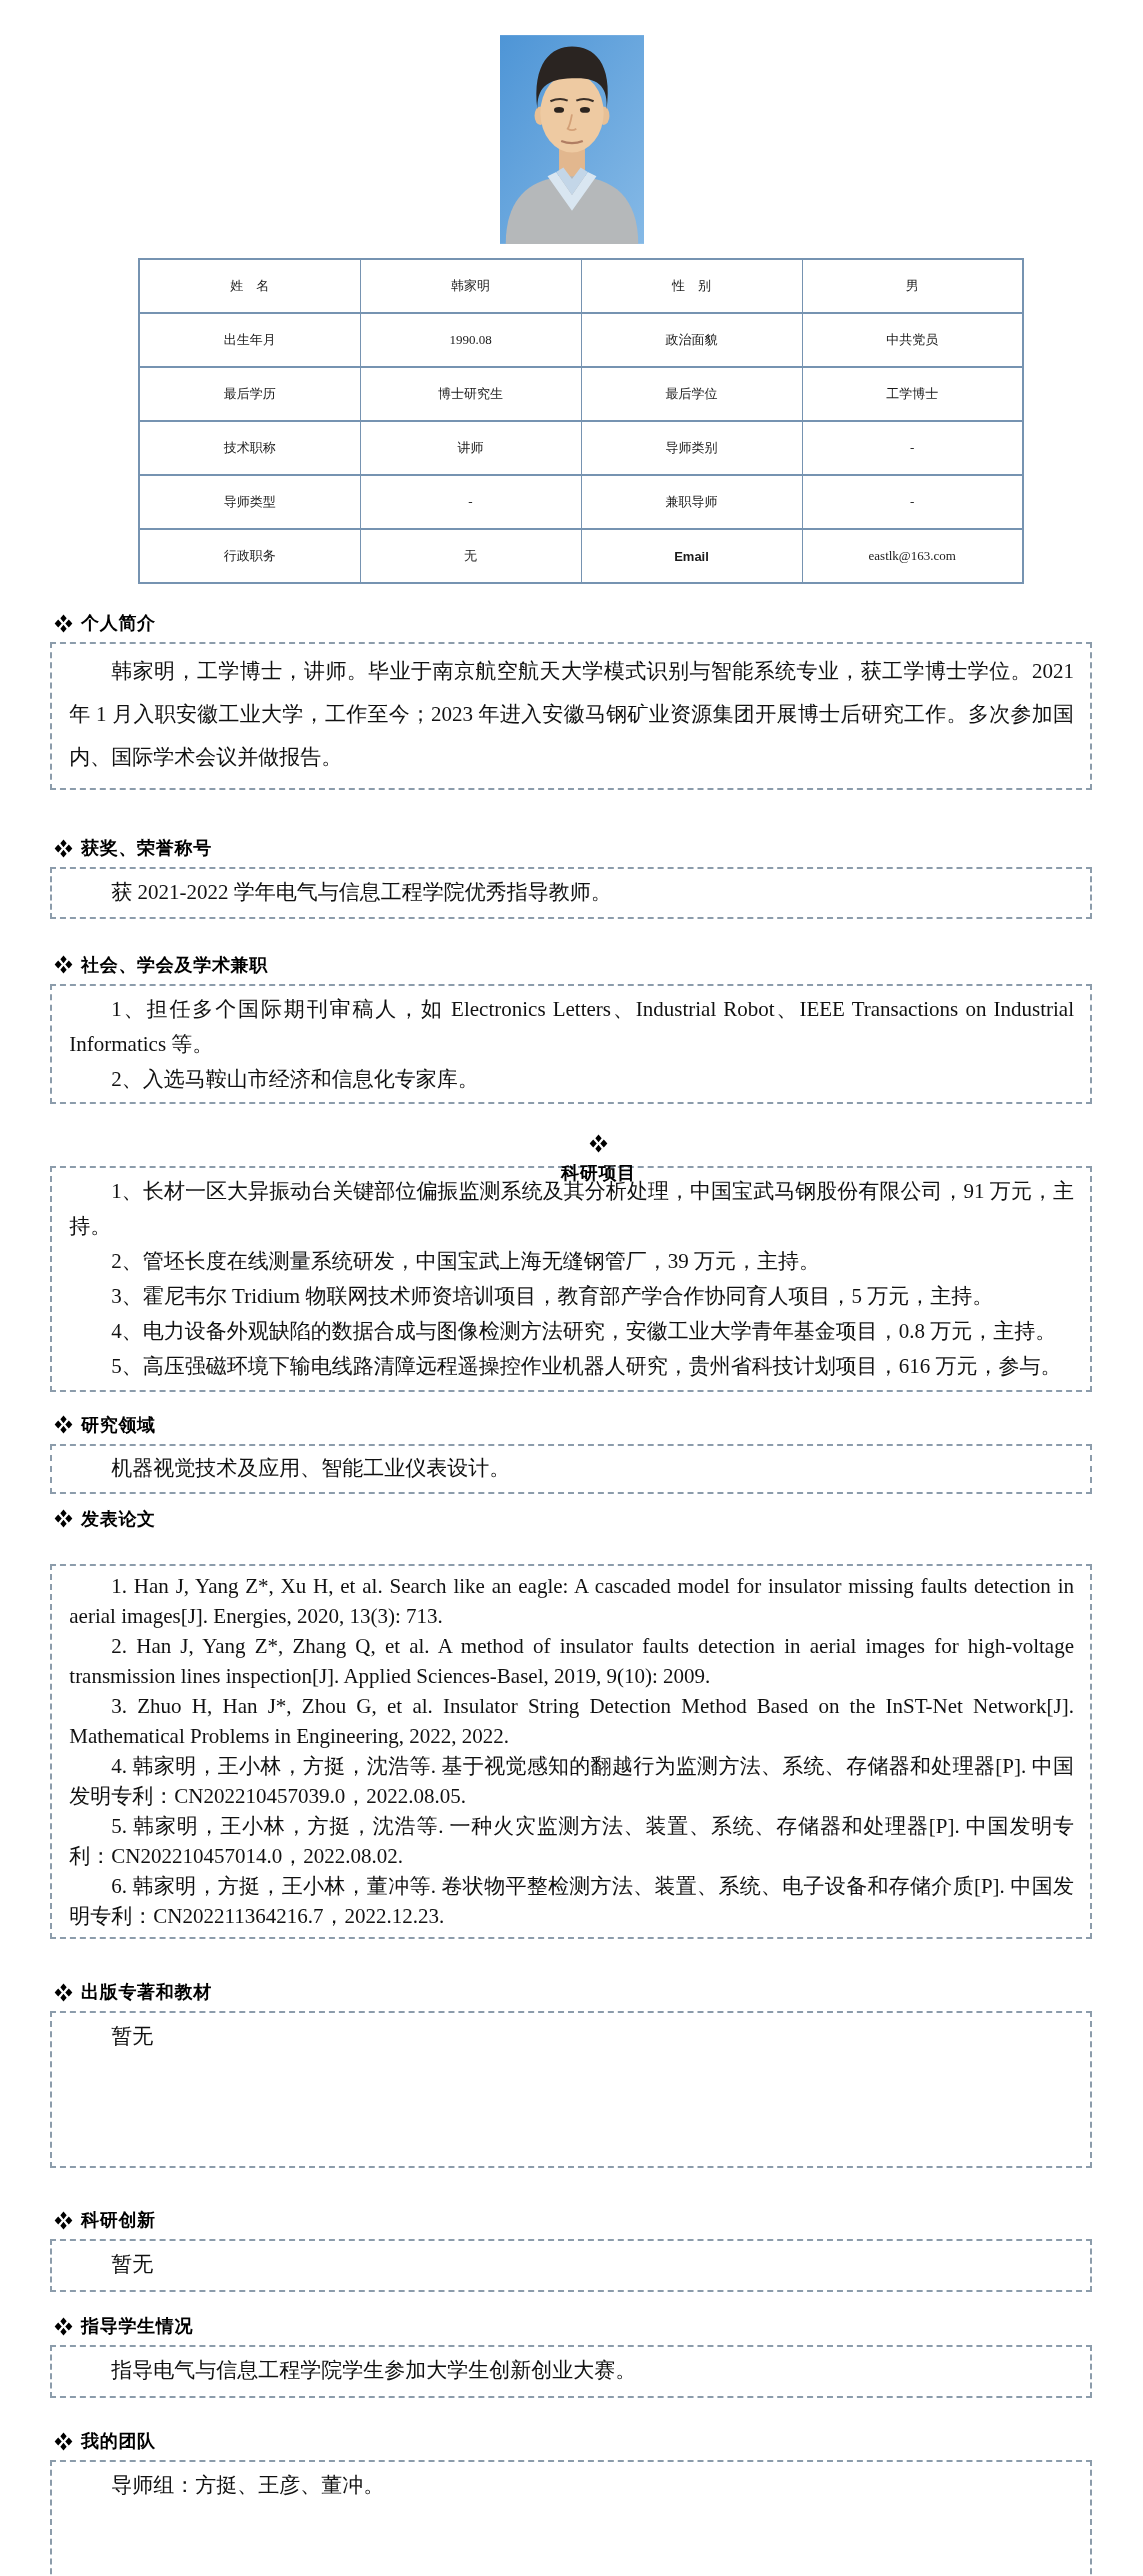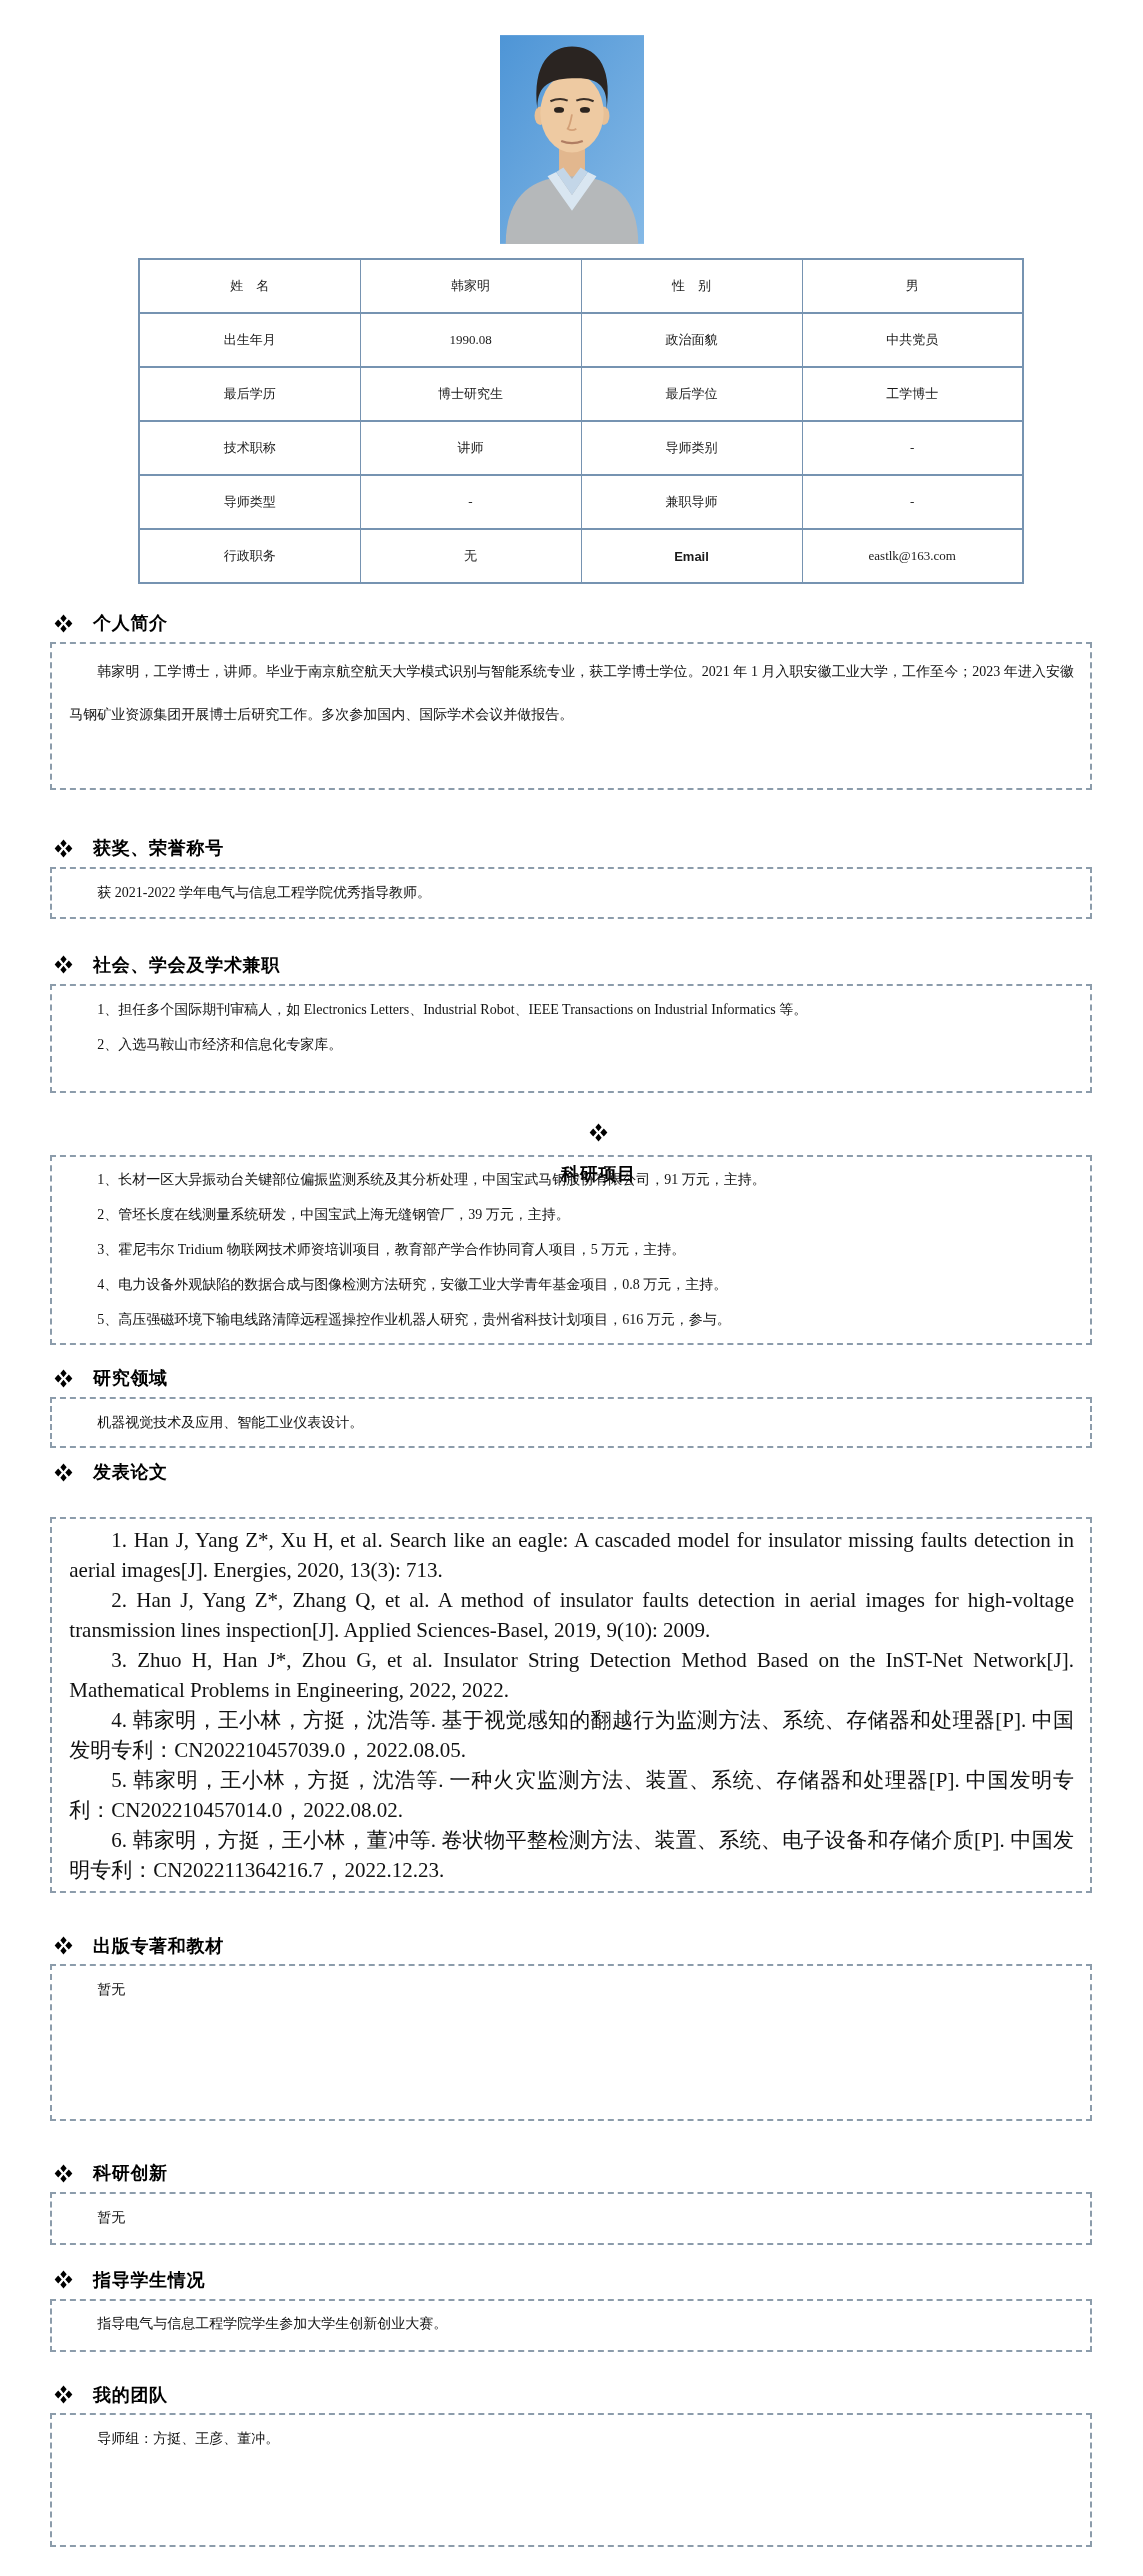--- a/index.html
+++ b/index.html
@@ -30,38 +30,38 @@
     height:52px;
     text-align:center;
     vertical-align:middle;
     font-size:13px;
     padding:0 4.3px;
   }
   td.lbl{font-size:16.6px;}
   td.lbl.en{font-family:Liberation Sans, sans-serif;font-weight:bold;}
 
   
-  .sec-header{display:flex;align-items:center;gap:20px;margin-left:54px;height:26px;}
+  .sec-header{display:flex;align-items:center;gap:8px;margin-left:54px;height:26px;}
   .bullet{width:19px;height:19px;flex:0 0 auto;display:inline-flex;}
   .bullet svg{width:19px;height:19px;}
   .sec-title{
     margin:0;font-size:18px;font-weight:bold;color:#000;
     font-family:"Liberation Serif","DejaVu Serif",serif;
     letter-spacing:0.7px;
   }
   .sec-box{
     box-sizing:border-box;
     margin-left:50px;
     width:1042px;
     border:2.2px dashed #8c9cab;
     padding:5.8px 16px 5.8px 17.3px;
   }
   .sec-box p{
     margin:0;
-    font-size:14px;
+    font-size:21px;
     line-height:35px;
     text-indent:2em;
     text-align:justify;
     color:#111;
   }
   .box-profile p{line-height:43px;}
   .box-pubs p{font-size:21px;line-height:30px;}
 </style>
 </head>
 <body>

